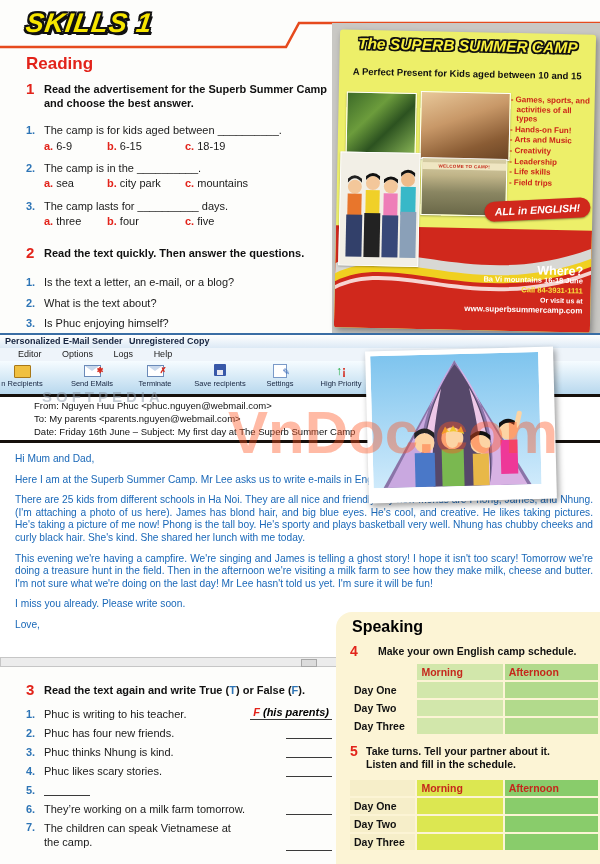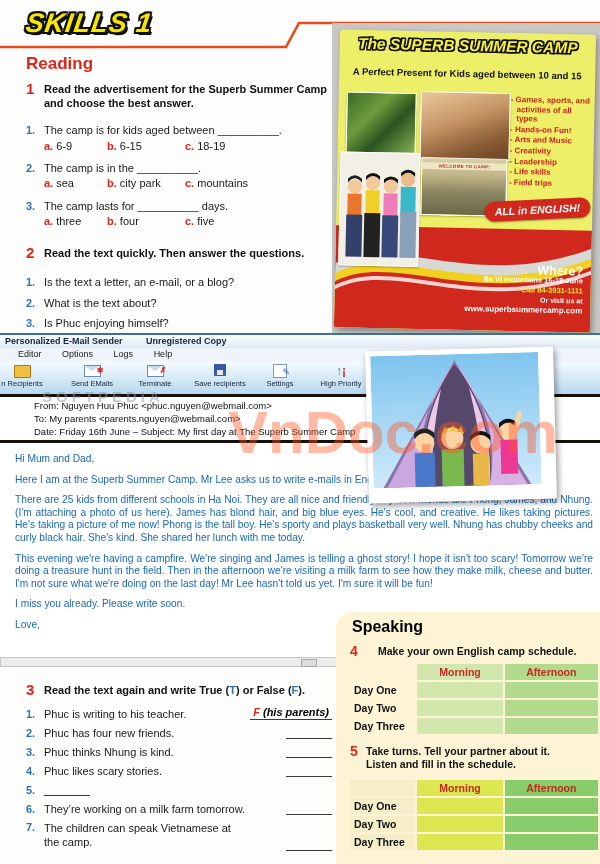--- a/index.html
+++ b/index.html
@@ -61,21 +61,21 @@
   .where .w3{font-size:7.5px;font-weight:bold;color:#f8e23c;}
   .where .w4{font-size:7px;font-weight:bold;}
   .where .w5{font-size:8px;font-weight:bold;}
 
   
   .email-win{left:0;top:333px;width:600px;height:334px;background:#fff;
       border-top:2px solid #3a6ea5;box-sizing:border-box;}
   .win-titlebar{left:0;top:0;width:100%;height:13px;
       background:linear-gradient(#ffffff,#dce9f5);color:#16243f;font-size:9px;
       font-weight:bold;line-height:13px;padding-left:5px;box-sizing:border-box;}
-  .win-sub{margin-left:21px;font-weight:bold;}
+  .win-sub{margin-left:4px;font-weight:bold;}
   .win-menubar{left:0;top:13px;width:100%;height:13px;background:#eef4fa;
       border-bottom:1px solid #cfdded;font-size:9px;color:#222;line-height:13px;}
   .win-menubar span{margin-left:18px;}
   .win-toolbar{left:0;top:26px;width:100%;height:33px;
       background:linear-gradient(#f6fcff,#b8d8ee);border-bottom:1px solid #96b6d6;}
   .tb-item{position:absolute;top:2px;text-align:center;color:#16243f;font-size:7.5px;z-index:2;}
   .tb-item .ticon{display:block;height:16px;line-height:16px;font-size:12px;}
   .softped{left:42px;top:27px;font-size:15px;font-weight:bold;color:#8a98a8;opacity:.5;
       letter-spacing:4px;z-index:1;}
   .rule{left:0;width:600px;height:2.5px;background:#15100c;}
@@ -104,21 +104,21 @@
       padding:0 3px 1px 3px;white-space:nowrap;}
 
   
   .speak-panel{left:336px;top:612px;width:264px;height:252px;background:#fcf4d5;
       border-top-left-radius:16px;}
   .speak-h{left:16px;top:6px;font-size:16px;font-weight:bold;color:#000000;}
   .sp-instr{font-weight:bold;font-size:10.5px;color:#111;line-height:13px;}
   table.sched{border-collapse:separate;border-spacing:2px;}
   table.sched td{height:16px;padding:0 4px;font-size:10.5px;}
   td.lbl{font-weight:bold;color:#111;width:58px;}
-  td.hd{font-weight:bold;color:#c5281c;text-align:center;font-size:10px;}
+  td.hd{font-weight:bold;color:#c5281c;text-align:left;font-size:10px;}
   .t1 .m{background:#d2e7ab;width:78px;} .t1 .af{background:#b2da8c;width:86px;}
   .t2 .m{background:#dce751;width:78px;} .t2 .af{background:#89cc6b;width:86px;}
   .t2 td.lbl{background:#f6eec9;}
 
   
   .ic-folder{display:inline-block;width:15px;height:11px;background:#f0c040;
       border:1px solid #a87818;border-radius:1px;position:relative;top:2px;}
   .ic-env{display:inline-block;width:15px;height:10px;background:#fff;
       border:1px solid #6a8ab8;position:relative;top:2px;}
   .ic-env:after{content:"";position:absolute;left:0;top:0;border-left:7px solid transparent;

